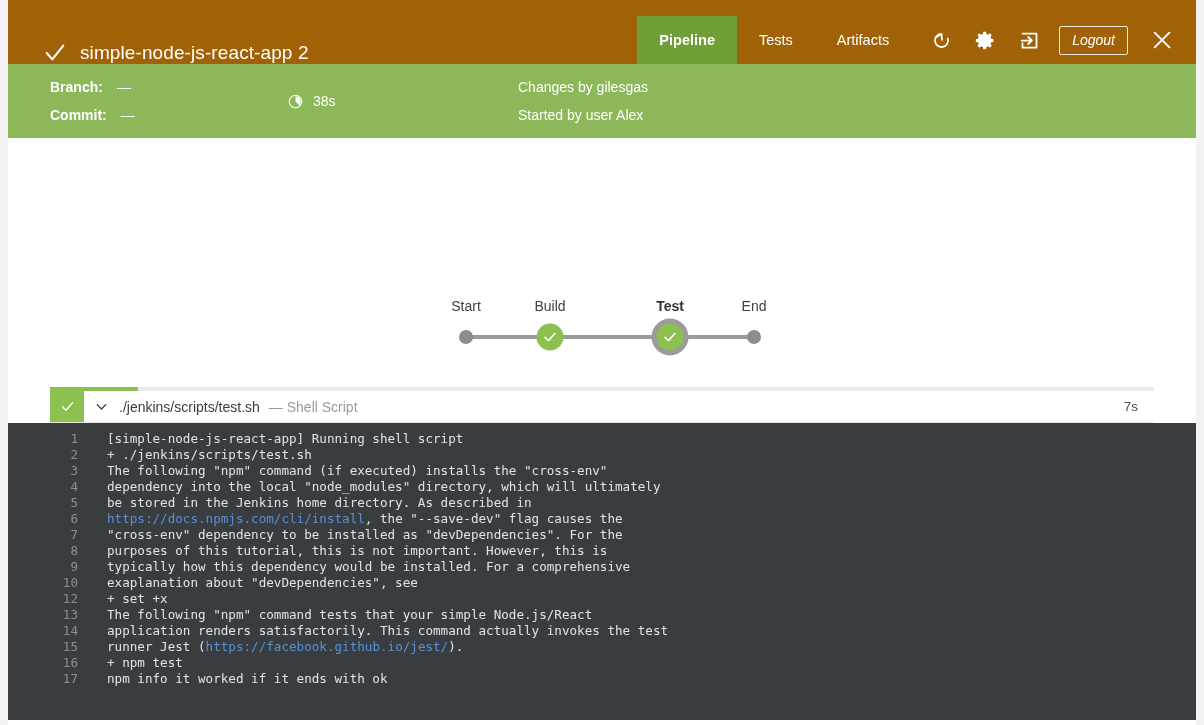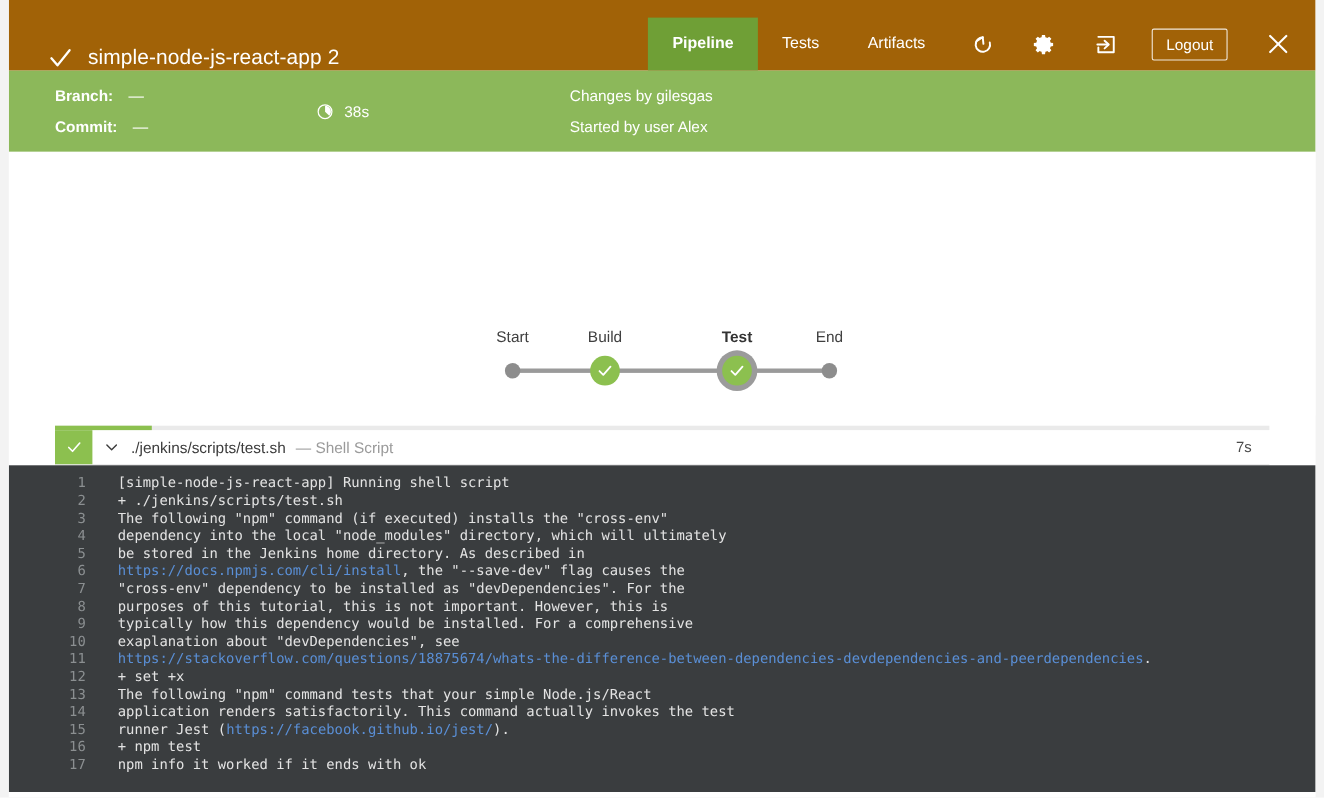--- a/index.html
+++ b/index.html
@@ -55,22 +55,23 @@
     color: #ffffff;
     white-space: nowrap;
     cursor: pointer;
   }
   .tab.active {
     background: #6f9f36;
     font-weight: 600;
   }
   .hdr-icons {
     display: flex; align-items: center;
-    gap: 16px;
+    gap: 4px;
     padding: 0 14px 0 10px;
+    font-style: italic;
   }
   .icon-btn {
     width: 40px; height: 48px;
     display: flex; align-items: center; justify-content: center;
     cursor: pointer;
   }
   .logout-btn {
     border: 1px solid rgba(255,255,255,0.85);
     border-radius: 2px;
     padding: 5px 12px 6px;
@@ -391,24 +392,20 @@
         </div>
         <div class="log-line">
           <div class="ln">9</div>
           <div class="lt"><span>typically how this dependency would be installed. For a comprehensive</span></div>
         </div>
         <div class="log-line">
           <div class="ln">10</div>
           <div class="lt"><span>exaplanation about "devDependencies", see</span></div>
         </div>
         <div class="log-line">
-          <div class="ln">11</div>
-          <div class="lt"><span class="lnk">https://stackoverflow.com/questions/18875674/whats-the-difference-between-dependencies-devdependencies-and-peerdependencies</span><span>.</span></div>
-        </div>
-        <div class="log-line">
           <div class="ln">12</div>
           <div class="lt"><span>+ set +x</span></div>
         </div>
         <div class="log-line">
           <div class="ln">13</div>
           <div class="lt"><span>The following "npm" command tests that your simple Node.js/React</span></div>
         </div>
         <div class="log-line">
           <div class="ln">14</div>
           <div class="lt"><span>application renders satisfactorily. This command actually invokes the test</span></div>

